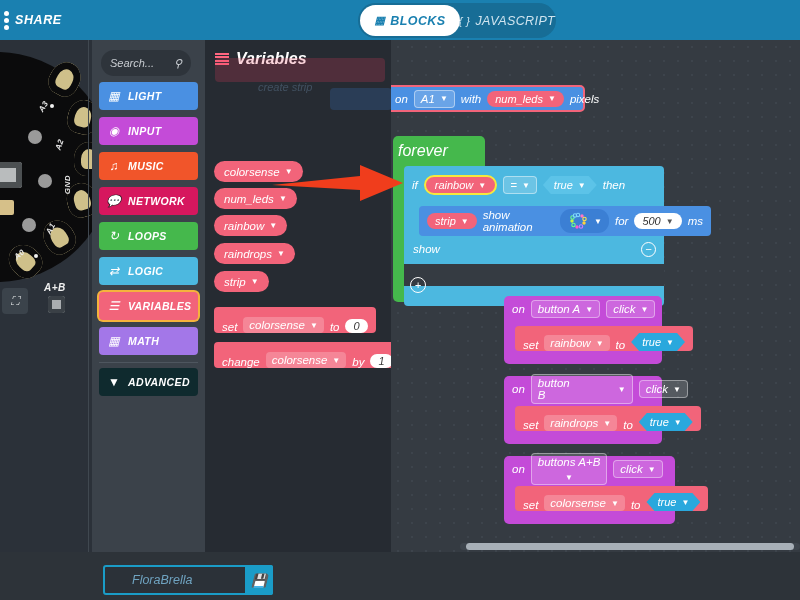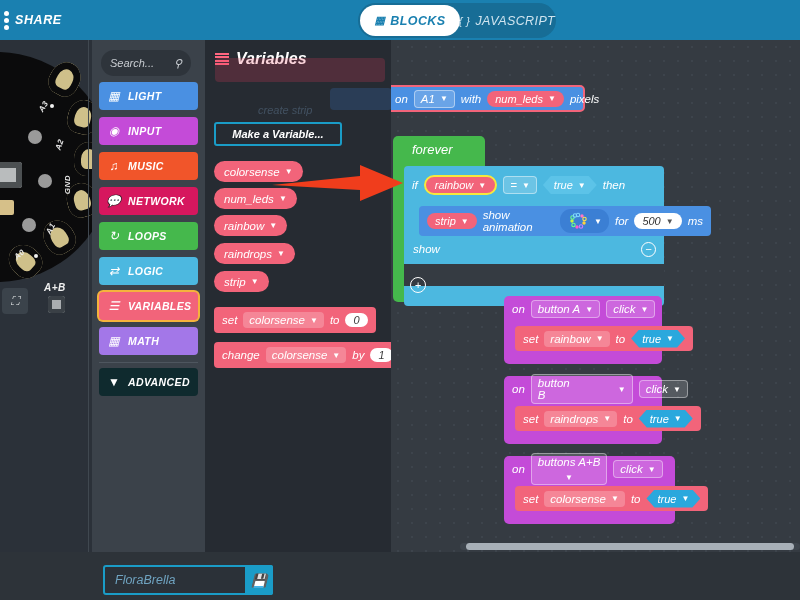--- a/index.html
+++ b/index.html
@@ -154,21 +154,21 @@
   }
   .vblk {
     position: absolute; height: 21px; border-radius: 11px;
     background: #f2647a;
     display:flex; align-items:center; padding: 0 10px; gap: 5px;
     color:#ffffff; font-size: 11.5px; cursor: grab;
   }
   .caret { font-size: 8px; color:#ffffff; }
   .stmt {
     position: absolute; height: 26px; border-radius: 4px;
-    background: #f2647a; display:flex; align-items:center;
+    background: #f2647a; display:flex; align-items:flex-end;
     padding: 0 8px; gap: 6px; color:#fff; font-size: 11.5px; cursor: grab;
   }
   .field {
     background: rgba(255,255,255,0.22); border-radius: 4px;
     padding: 2px 6px; display:flex; align-items:center; gap: 5px;
     font-size: 11.5px; color:#ffffff;
   }
   .numfield {
     background:#ffffff; color:#3b3b3b; border-radius: 10px;
     padding: 1px 8px; font-size: 11px; min-width: 16px; text-align:center;
@@ -231,21 +231,21 @@
   .download-btn {
     position:absolute; left: -42px; top: 8px; width: 120px; height: 34px;
     background:#ff3ec8; border-radius: 3px;
     display:flex; align-items:center; justify-content:flex-end;
     padding-right: 12px;
     color:#ffffff; font-size: 15px; font-weight: bold; cursor:pointer;
   }
   .filename-wrap {
     position:absolute; left: 103px; top: 565px; width: 170px; height: 30px;
     border: 2px solid #1a9cc7; border-radius: 3px;
-    background:#2b3138; display:flex; align-items:center; padding-left: 10px;
+    background:#2b3138; display:flex; align-items:center; padding-left: 27px;
     cursor:text;
   }
   .filename-wrap span { color:#6fa3c0; font-size: 12.5px; }
   .save-btn {
     position:absolute; left: 245px; top: 565px; width: 28px; height: 30px;
     background:#1a9cc7; border-radius: 0 2px 2px 0;
     display:flex; align-items:center; justify-content:center;
     color:#ffffff; font-size: 13px; cursor:pointer;
   }
 </style>
@@ -351,23 +351,20 @@
   <div class="flyout">
     <div class="flyout-title">
       <span class="ft-icon">
           <i></i>
           <i></i>
           <i></i>
           <i></i>
         </span>
       <span>Variables</span>
     </div>
-    <div class="make-var">
-      <span>Make a Variable...</span>
-    </div>
 
     <div class="vblk" style="left:9px;top:121px;">
       <span>colorsense</span>
       <span class="caret">▼</span>
     </div>
     <div class="vblk" style="left:9px;top:148px;">
       <span>num_leds</span>
       <span class="caret">▼</span>
     </div>
     <div class="vblk" style="left:9px;top:175px;">
@@ -399,41 +396,41 @@
         <span>colorsense</span>
         <span class="caret">▼</span>
       </span>
       <span>by</span>
       <span class="numfield">1</span>
     </div>
   </div>
 
   <div class="ghost" style="left:215px;top:58px;width:170px;height:24px;background:#e8395a;border-radius:4px;"></div>
   <div class="ghost" style="left:330px;top:88px;width:62px;height:22px;background:#3b7fd4;border-radius:4px;"></div>
-  <div class="ghost" style="left:258px;top:104px;width:70px;height:16px;color:#9fd0ff;font-size:11px;">create strip</div>
+  <div class="ghost" style="left:258px;top:81px;width:70px;height:16px;color:#9fd0ff;font-size:11px;">create strip</div>
 
   <div class="workspace">
     <div class="ws-bg"></div>
 
     <div class="blk hat" style="left:-6px;top:45px;width:200px;height:27px;background:#4a90e2;border:2px solid #f2647a;border-radius:5px;">
       <span>on</span>
       <span class="field" style="background:rgba(255,255,255,.18);border:1px solid rgba(255,255,255,.45);">
         <span>A1</span>
         <span class="caret">▼</span>
       </span>
       <span>with</span>
       <span class="rounded-arg" style="background:#f2647a;">
         <span>num_leds</span>
         <span class="caret">▼</span>
       </span>
       <span>pixels</span>
     </div>
 
     <div class="blk" style="left:2px;top:96px;width:92px;height:166px;background:#45b84c;border-radius:5px;">
-      <span style="position:absolute;left:19px;top:6px;color:#fff;font-size:13px;">forever</span>
+      <span style="position:absolute;left:5px;top:6px;color:#fff;font-size:16px;">forever</span>
     </div>
 
     <div class="blk" style="left:13px;top:126px;width:260px;height:38px;background:#4cb8e0;border-radius:4px 4px 0 0;">
       <div style="display:flex;align-items:center;gap:6px;height:100%;padding-left:8px;color:#fff;font-size:11.5px;">
         <span>if</span>
         <span class="boolhex" style="background:#f2647a;border:2px solid #f6e93c;border-radius:11px;clip-path:none;padding:2px 9px;">
           <span>rainbow</span>
           <span class="caret">▼</span>
         </span>
         <span class="field" style="background:rgba(255,255,255,.18);border:1px solid rgba(255,255,255,.45);">

